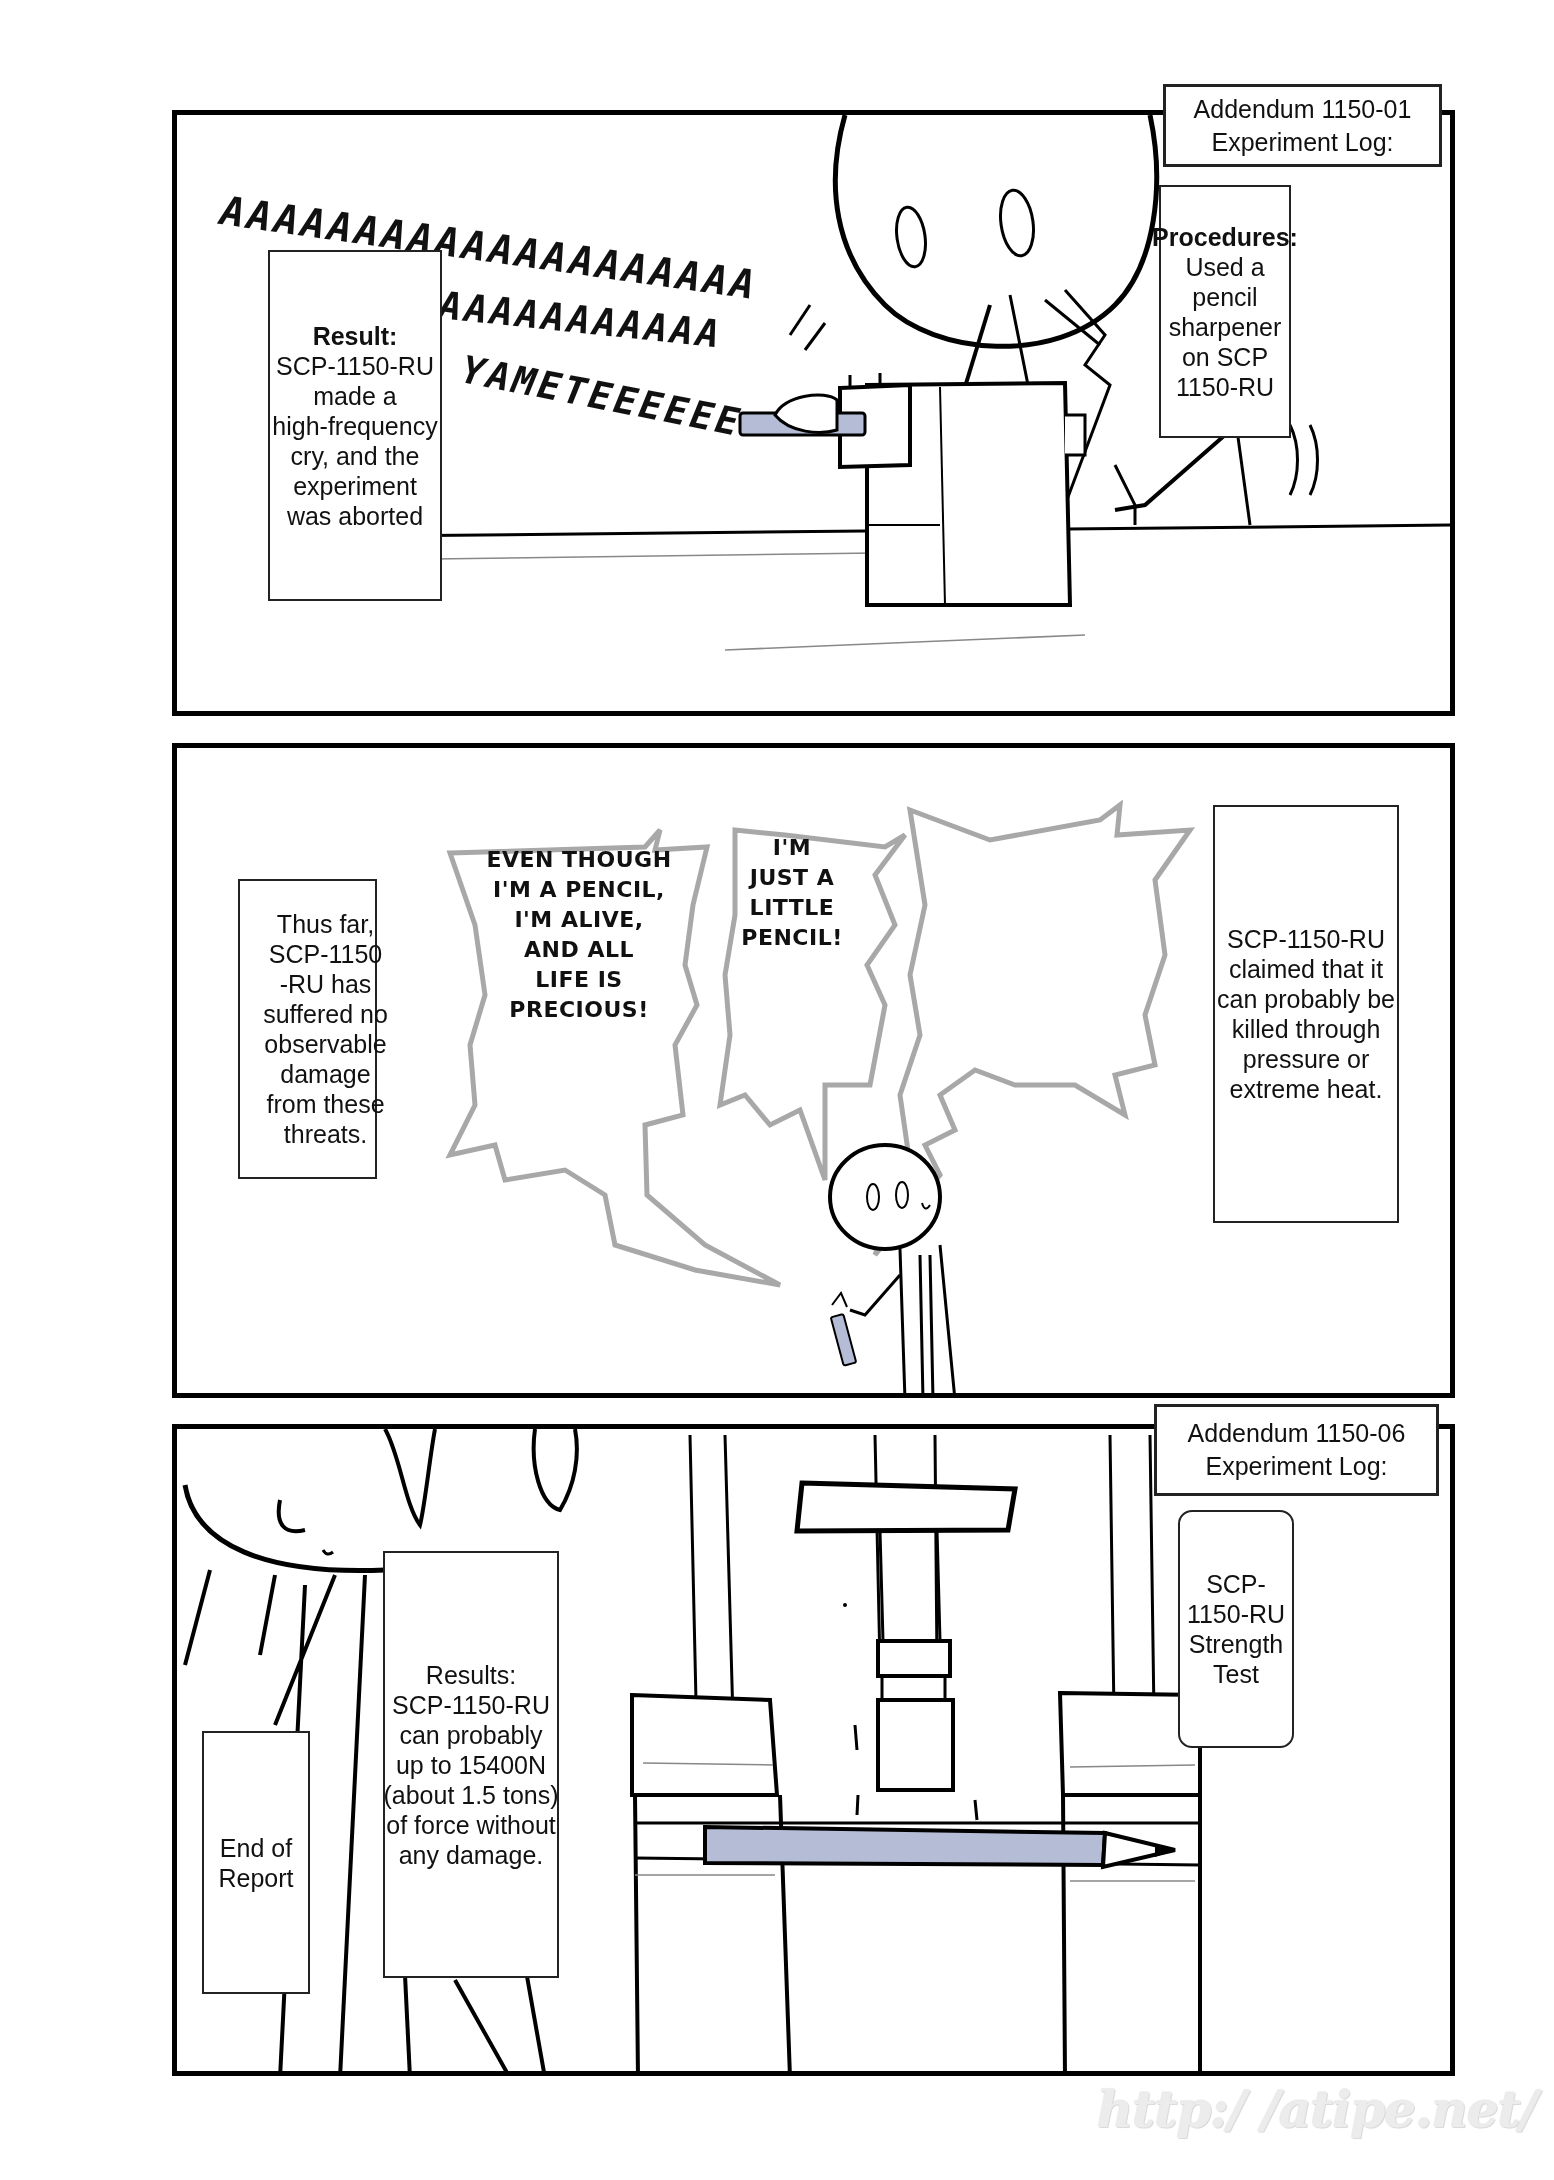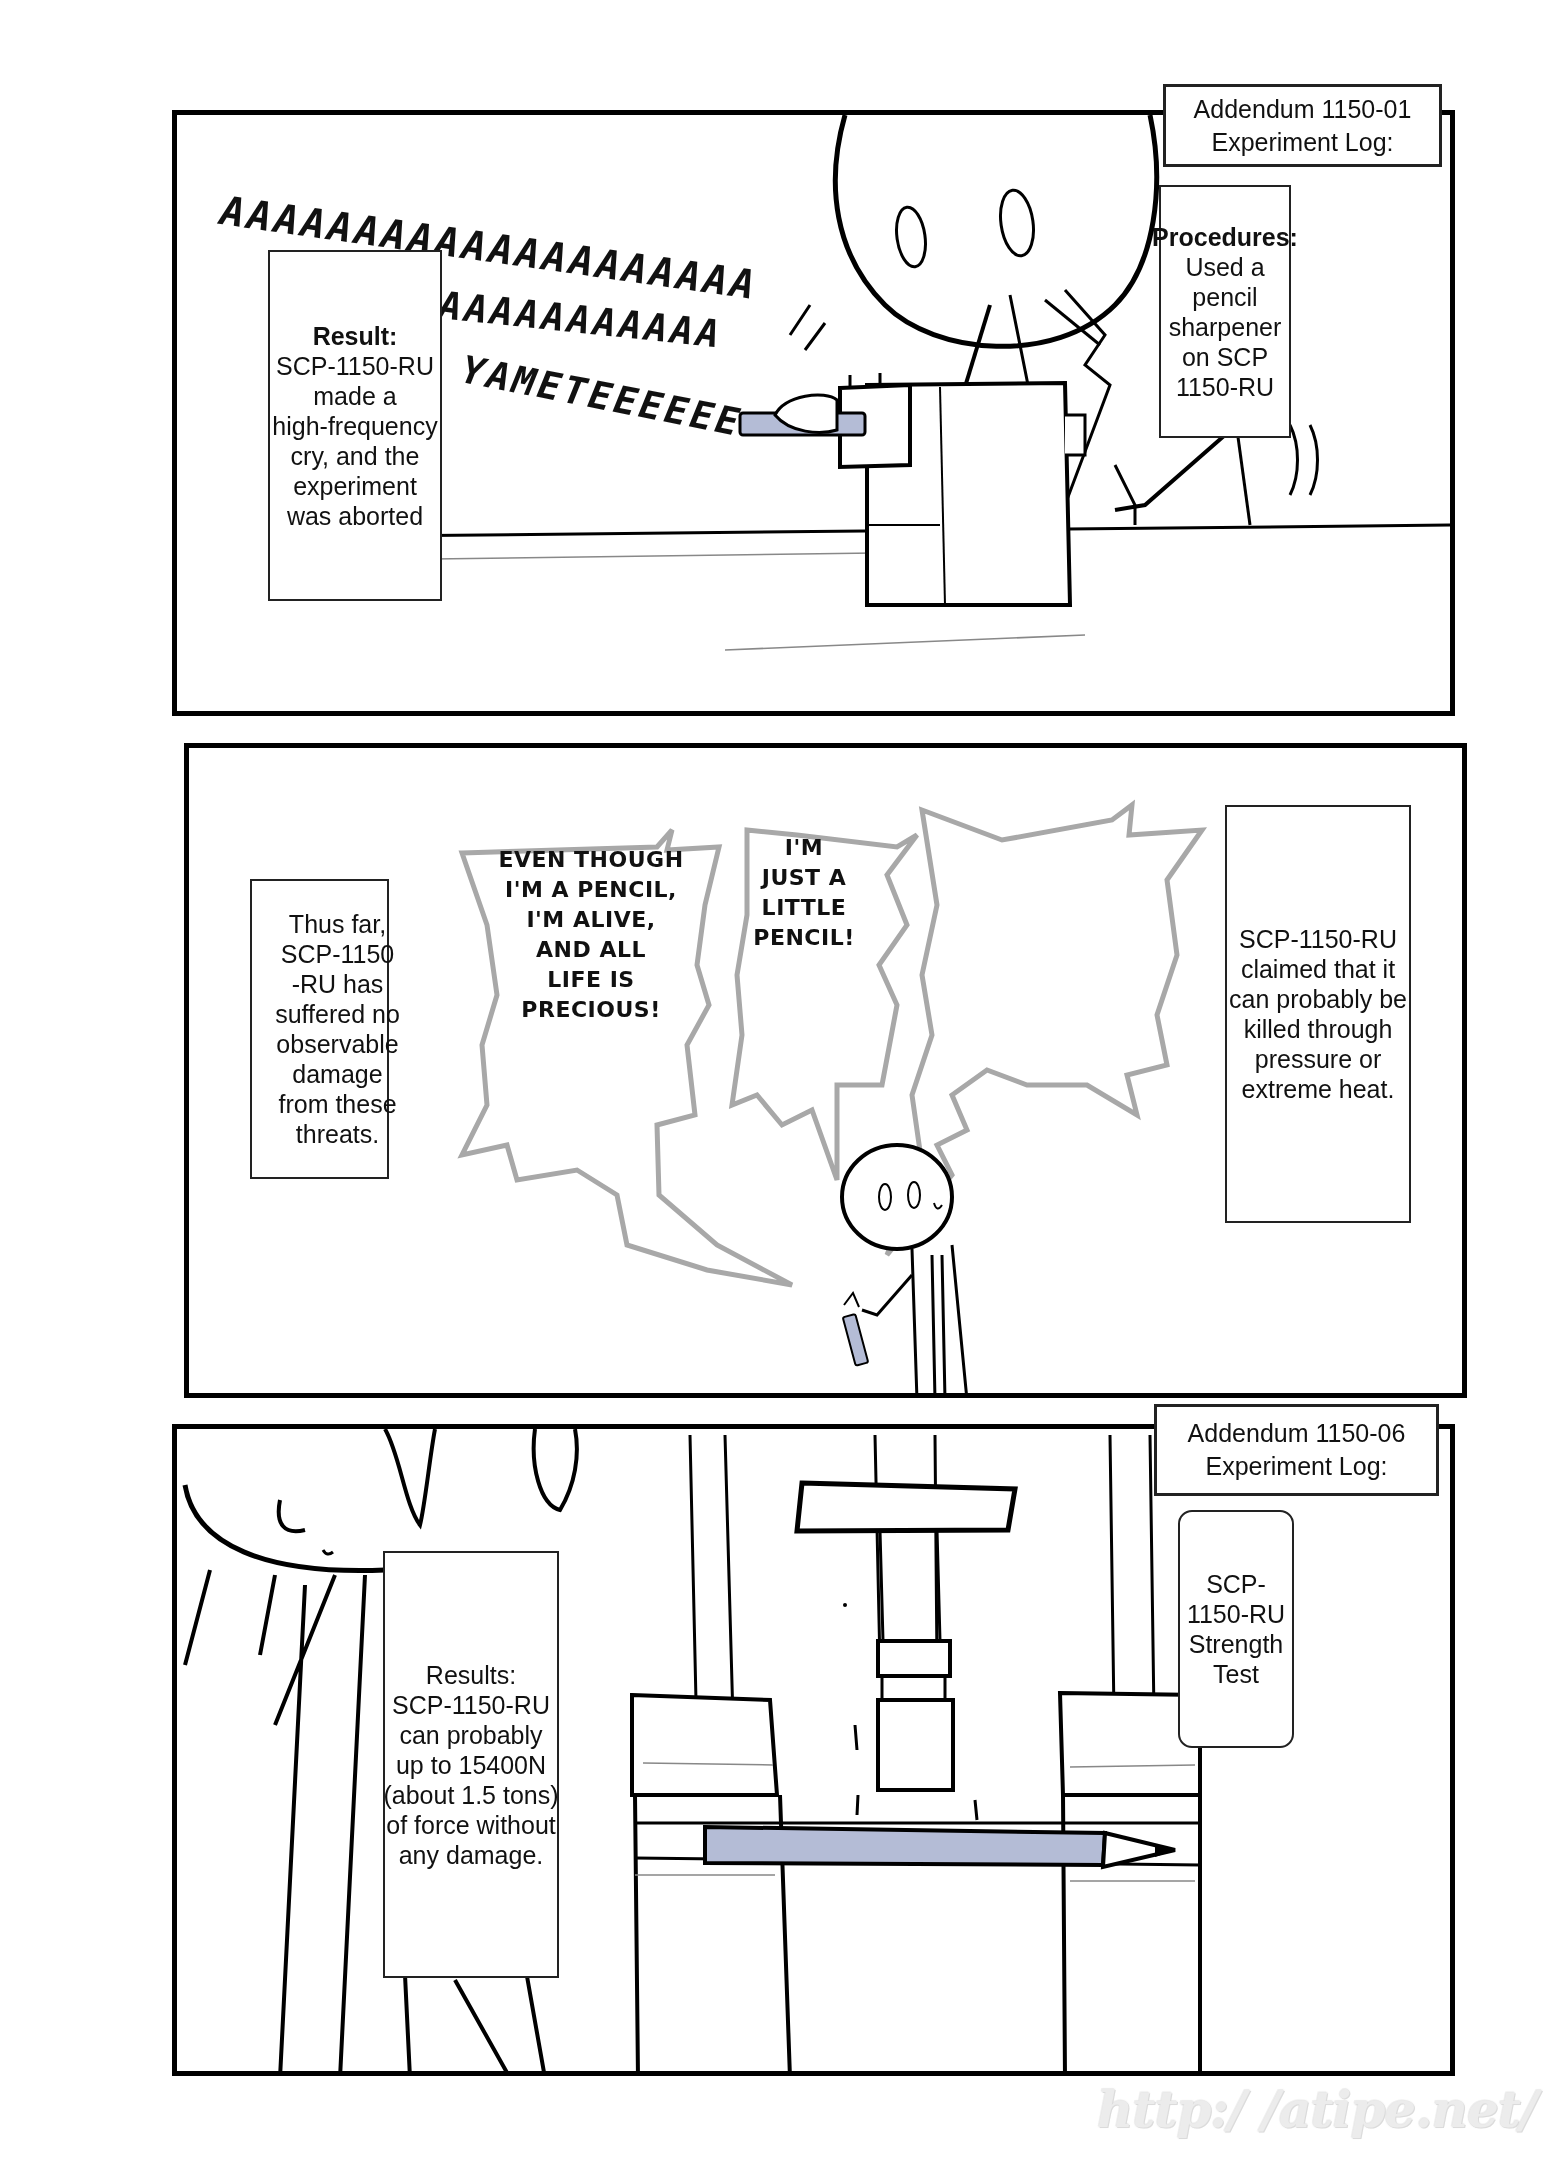--- a/index.html
+++ b/index.html
@@ -79,21 +79,21 @@
     <span class="line">on SCP</span>
     <span class="line">1150-RU</span>
   </div>
 </div>
 
 <div class="box header" style="left:1163px; top:84px; width:279px; height:83px;">
   <span class="line">Addendum 1150-01</span>
   <span class="line">Experiment Log:</span>
 </div>
 
-<div class="panel" style="left:172px; top:743px; width:1283px; height:655px;margin-left:12px;">
+<div class="panel" style="left:172px; top:743px; width:1283px; height:655px;">
   <svg class="art" width="1283" height="655" viewBox="172 743 1283 655">
 
     <path d="M445 848 L640 842 L655 825 L650 845 L702 842 L688 900 L680 960 L692 1000 L670 1040 L678 1110 L640 1120 L642 1190 L700 1240 L775 1280 L690 1265 L610 1240 L600 1190 L560 1165 L500 1175 L490 1140 L445 1150 L470 1100 L465 1040 L480 990 L470 920 Z" stroke="#a8a8a8" stroke-width="5" fill="#fff"></path>
 
     <path d="M730 825 L780 830 L880 842 L900 830 L870 870 L890 920 L862 960 L880 1000 L865 1080 L820 1080 L820 1175 L795 1105 L765 1120 L740 1090 L715 1100 L725 1030 L720 970 L730 910 Z" stroke="#a8a8a8" stroke-width="5" fill="#fff"></path>
 
     <path d="M905 805 L985 835 L1095 815 L1115 800 L1112 830 L1185 825 L1150 875 L1160 950 L1140 1010 L1150 1060 L1110 1070 L1120 1110 L1070 1080 L1010 1080 L970 1065 L935 1090 L950 1125 L920 1140 L935 1170 L870 1250 L905 1160 L895 1090 L915 1030 L905 970 L920 900 Z" stroke="#a8a8a8" stroke-width="5" fill="#fff"></path>
 
     <ellipse cx="880" cy="1192" rx="55" ry="52" stroke="#000" stroke-width="4" fill="#fff"></ellipse>
     <ellipse cx="868" cy="1192" rx="6" ry="13" stroke="#000" stroke-width="2" fill="none"></ellipse>
@@ -173,20 +173,24 @@
     <path d="M638 1758 L768 1760 M1065 1762 L1190 1760" stroke="#888" stroke-width="1.5"></path>
 
     <path d="M700 1822 L1100 1828 L1098 1860 L700 1858 Z" stroke="#000" stroke-width="4" fill="#b4bcd6"></path>
     <path d="M1100 1828 L1170 1845 L1098 1862 Z" stroke="#000" stroke-width="4" fill="#fff"></path>
     <path d="M1150 1840 L1170 1845 L1150 1852 Z" fill="#000"></path>
 
     <path d="M850 1720 L852 1745 M853 1790 L852 1810 M970 1795 L972 1815" stroke="#000" stroke-width="3"></path>
     <circle cx="840" cy="1600" r="2" fill="#000"></circle>
   </svg>
 
+  <div class="box" style="left:25px; top:302px; width:108px; height:263px;">
+    <span class="line">End of</span>
+    <span class="line">Report</span>
+  </div>
 
   <div class="box" style="left:206px; top:122px; width:176px; height:427px;">
     <span class="line">Results:</span>
     <span class="line">SCP-1150-RU</span>
     <span class="line">can probably</span>
     <span class="line">up to 15400N</span>
     <span class="line">(about 1.5 tons)</span>
     <span class="line">of force without</span>
     <span class="line">any damage.</span>
   </div>

